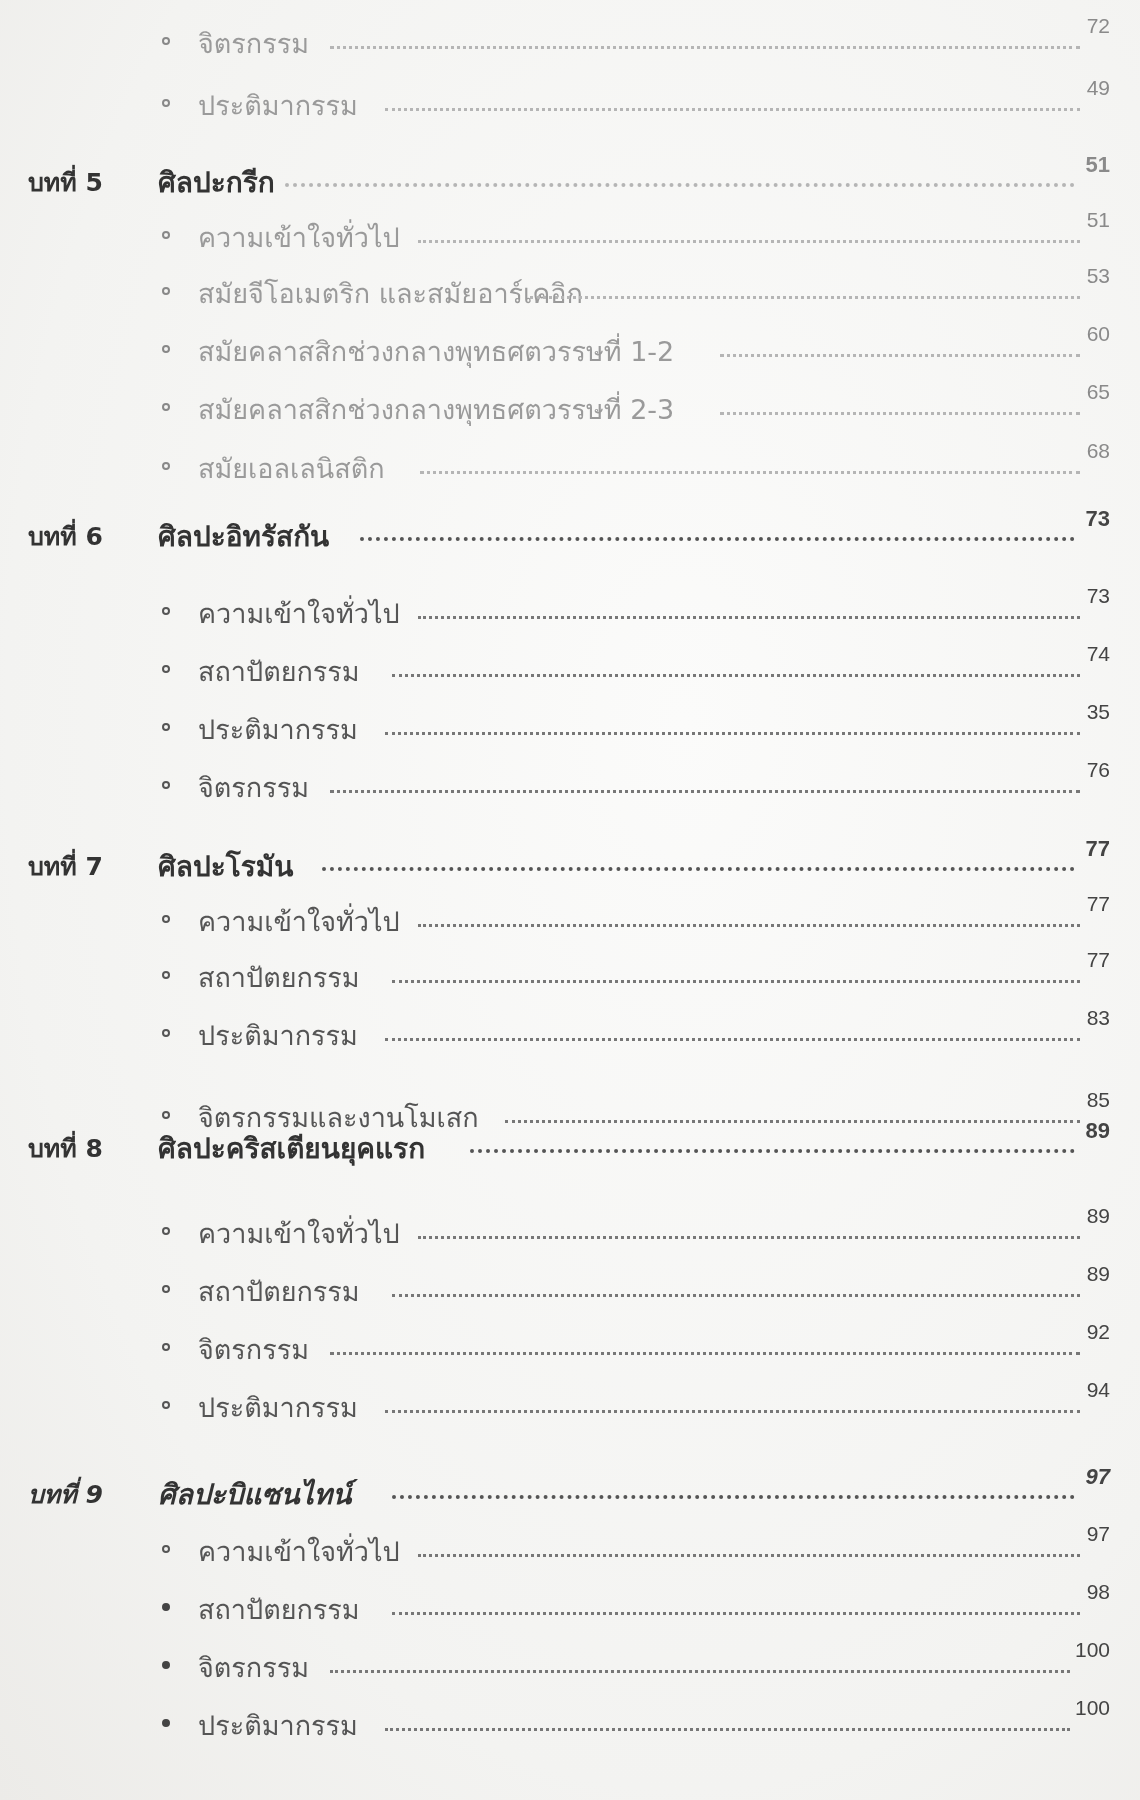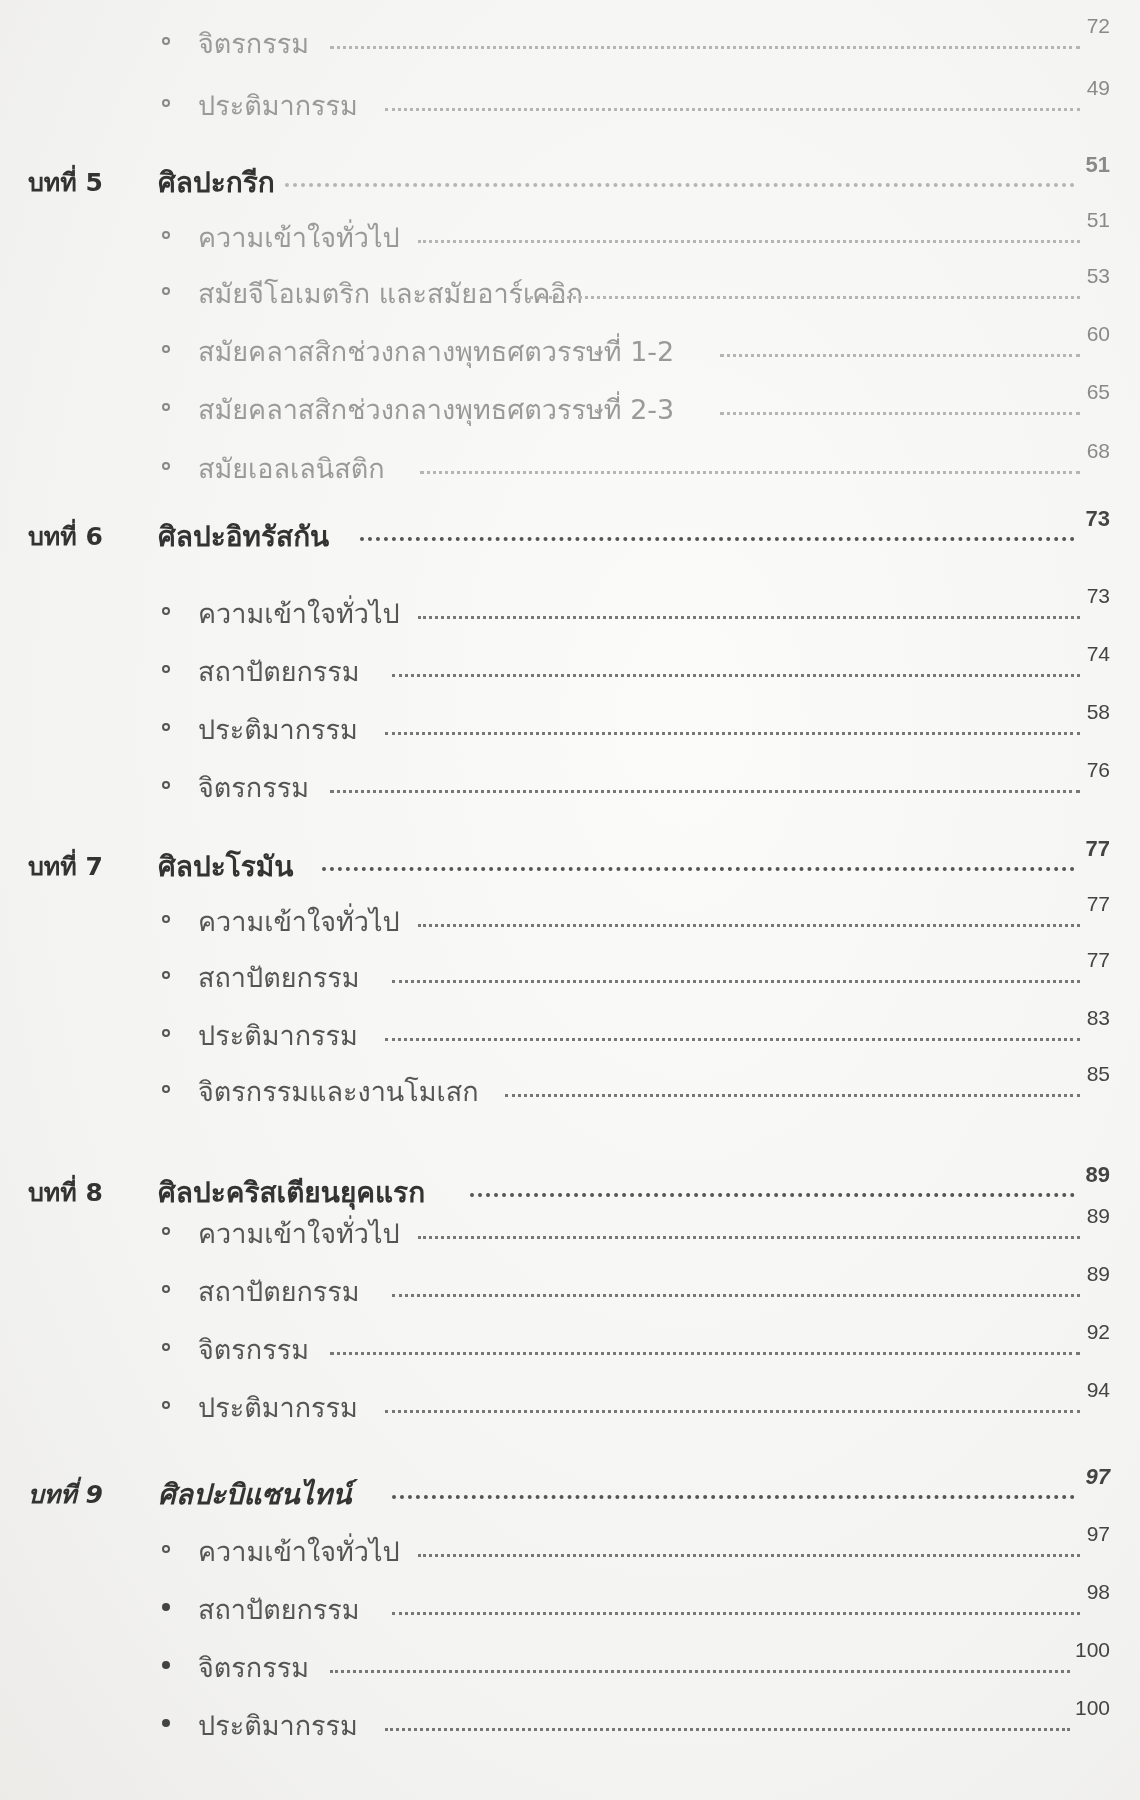--- a/index.html
+++ b/index.html
@@ -94,21 +94,21 @@
     <div class="row item" style="top: 648px;">
       <span class="bullet"></span>
       <span class="item-text">สถาปัตยกรรม</span>
       <span class="dots" style="left: 392px; width: 688px;"></span>
       <span class="num">74</span>
     </div>
     <div class="row item" style="top: 706px;">
       <span class="bullet"></span>
       <span class="item-text">ประติมากรรม</span>
       <span class="dots" style="left: 385px; width: 695px;"></span>
-      <span class="num">58</span>
+      <span class="num">35</span>
     </div>
     <div class="row item" style="top: 764px;">
       <span class="bullet"></span>
       <span class="item-text">จิตรกรรม</span>
       <span class="dots" style="left: 330px; width: 750px;"></span>
       <span class="num">76</span>
     </div>
     <div class="row chap" style="top: 842px;">
       <span class="chap-label">บทที่ 7</span>
       <span class="chap-title">ศิลปะโรมัน</span>
@@ -126,27 +126,27 @@
       <span class="item-text">สถาปัตยกรรม</span>
       <span class="dots" style="left: 392px; width: 688px;"></span>
       <span class="num">77</span>
     </div>
     <div class="row item" style="top: 1012px;">
       <span class="bullet"></span>
       <span class="item-text">ประติมากรรม</span>
       <span class="dots" style="left: 385px; width: 695px;"></span>
       <span class="num">83</span>
     </div>
-    <div class="row item" style="top: 1068px;">
+    <div class="row item" style="top: 1094px;">
       <span class="bullet"></span>
       <span class="item-text">จิตรกรรมและงานโมเสก</span>
       <span class="dots" style="left: 505px; width: 575px;"></span>
       <span class="num">85</span>
     </div>
-    <div class="row chap" style="top: 1168px;">
+    <div class="row chap" style="top: 1124px;">
       <span class="chap-label">บทที่ 8</span>
       <span class="chap-title">ศิลปะคริสเตียนยุคแรก</span>
       <span class="dots" style="left: 470px; width: 605px;"></span>
       <span class="num">89</span>
     </div>
     <div class="row item" style="top: 1210px;">
       <span class="bullet"></span>
       <span class="item-text">ความเข้าใจทั่วไป</span>
       <span class="dots" style="left: 418px; width: 662px;"></span>
       <span class="num">89</span>

